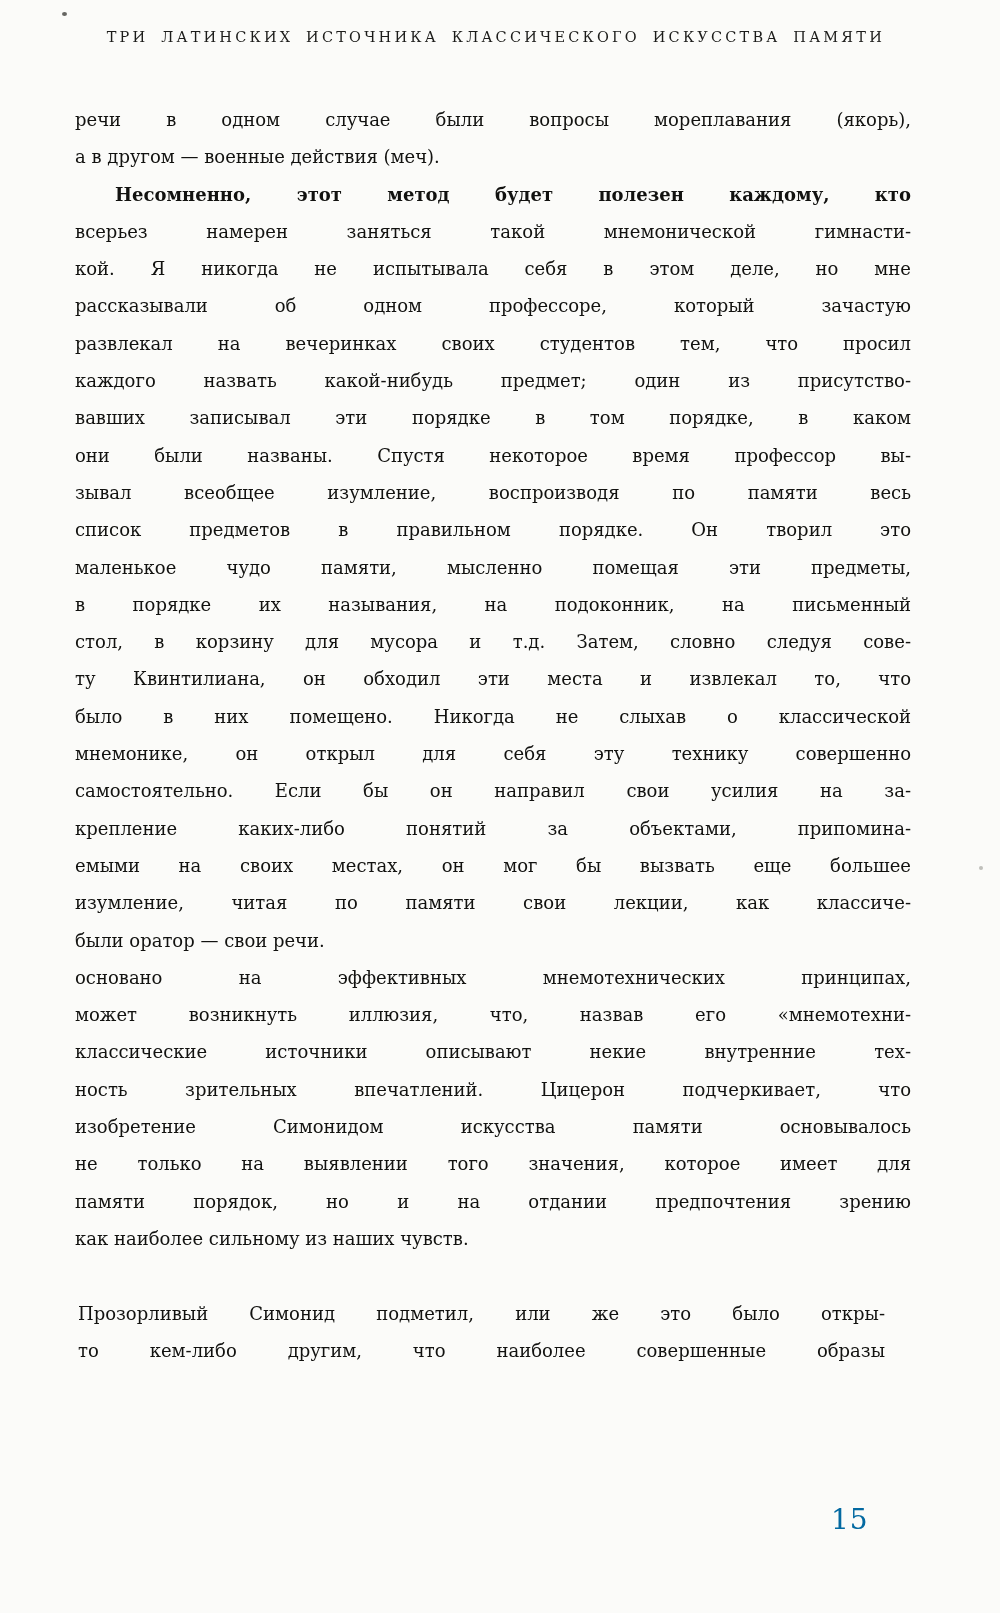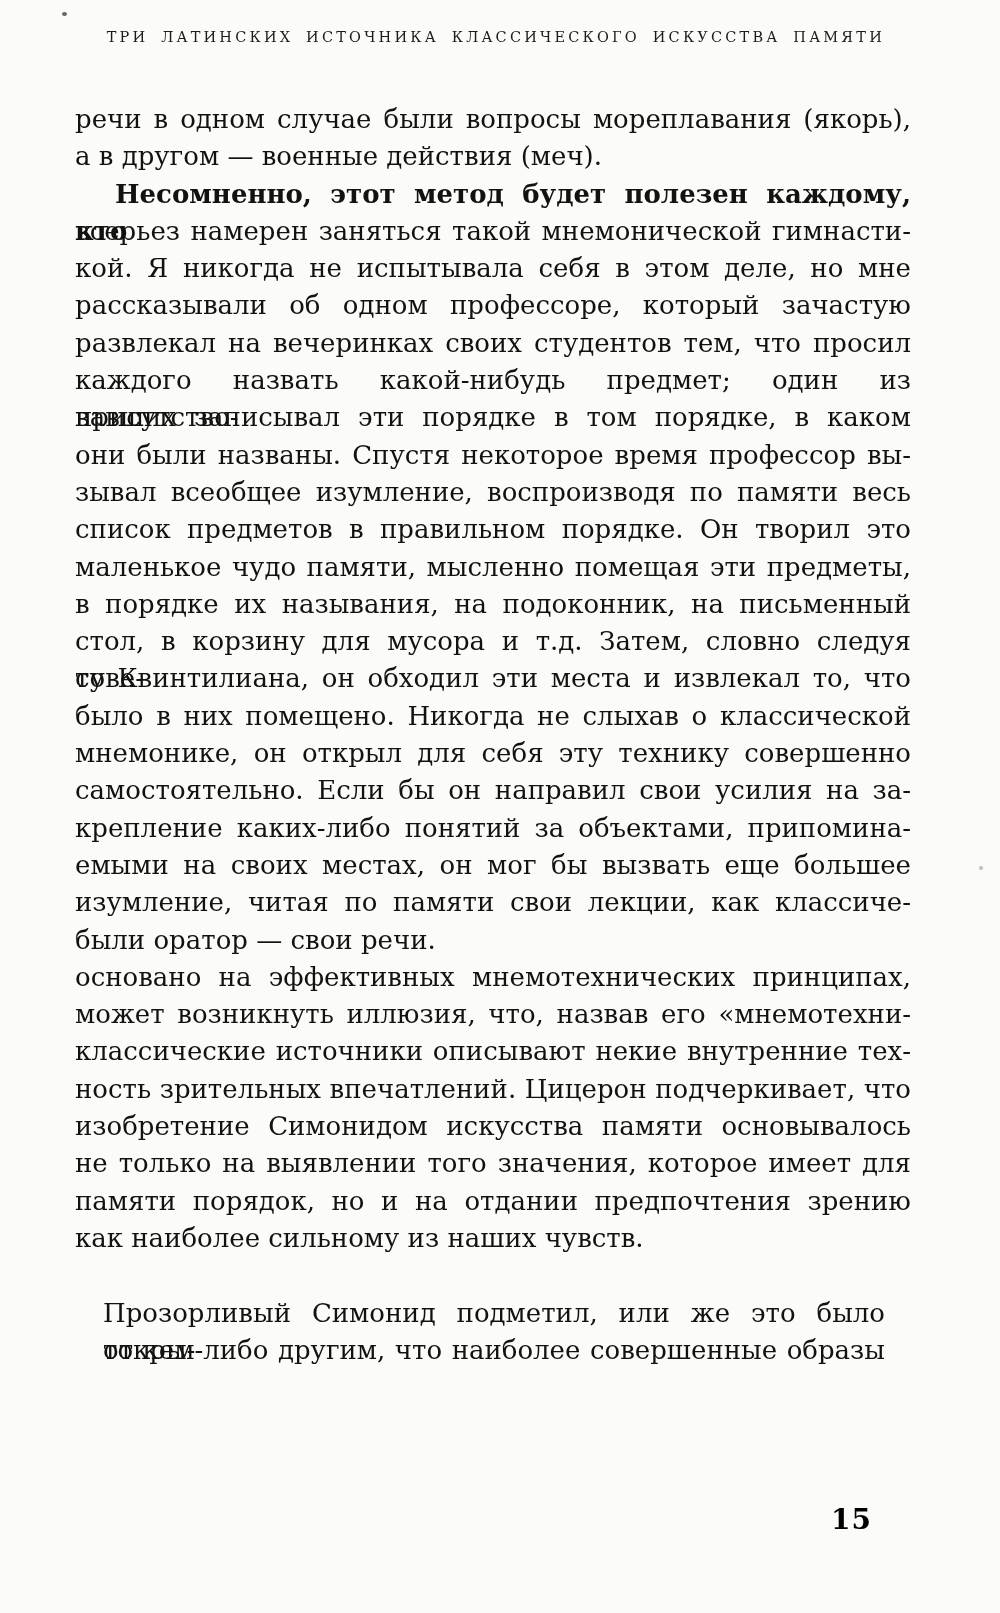--- a/index.html
+++ b/index.html
@@ -26,41 +26,40 @@
   }
   .text-block {
     position:absolute;
     left:75px; top:101px;
     width:836px;
   }
   .paragraph { }
   .line {
     height:37.3px;
     line-height:37.3px;
-    font-size:26px;
+    font-size:18px;
     text-align:justify;
     text-align-last:left;
     white-space:nowrap;
     overflow:visible;
   }
   .line.fill { text-align-last:justify; white-space:normal; }
   .line.indent { text-indent:40px;font-weight:bold; }
   .paragraph.quote {
     margin-top:37.3px;
-    margin-left:28px;
+    margin-left:3px;
     margin-right:26px;
   }
   .page-number {
     position:absolute;
     left:831px; top:1503px;
     font-size:28px;
     letter-spacing:1px;
-    color:#000000;
+    color:#0369a1;
     font-variant-numeric:oldstyle-nums;
-    font-weight:bold;
   }
   .speck {
     position:absolute;
     border-radius:50%;
     background:#4a4a46;
   }
   .speck.s1 { left:62px; top:12px; width:5px; height:4px; opacity:.85; }
   .speck.s2 { left:979px; top:866px; width:4px; height:4px; opacity:.45; background:#77776f; }
 </style>
 </head>

